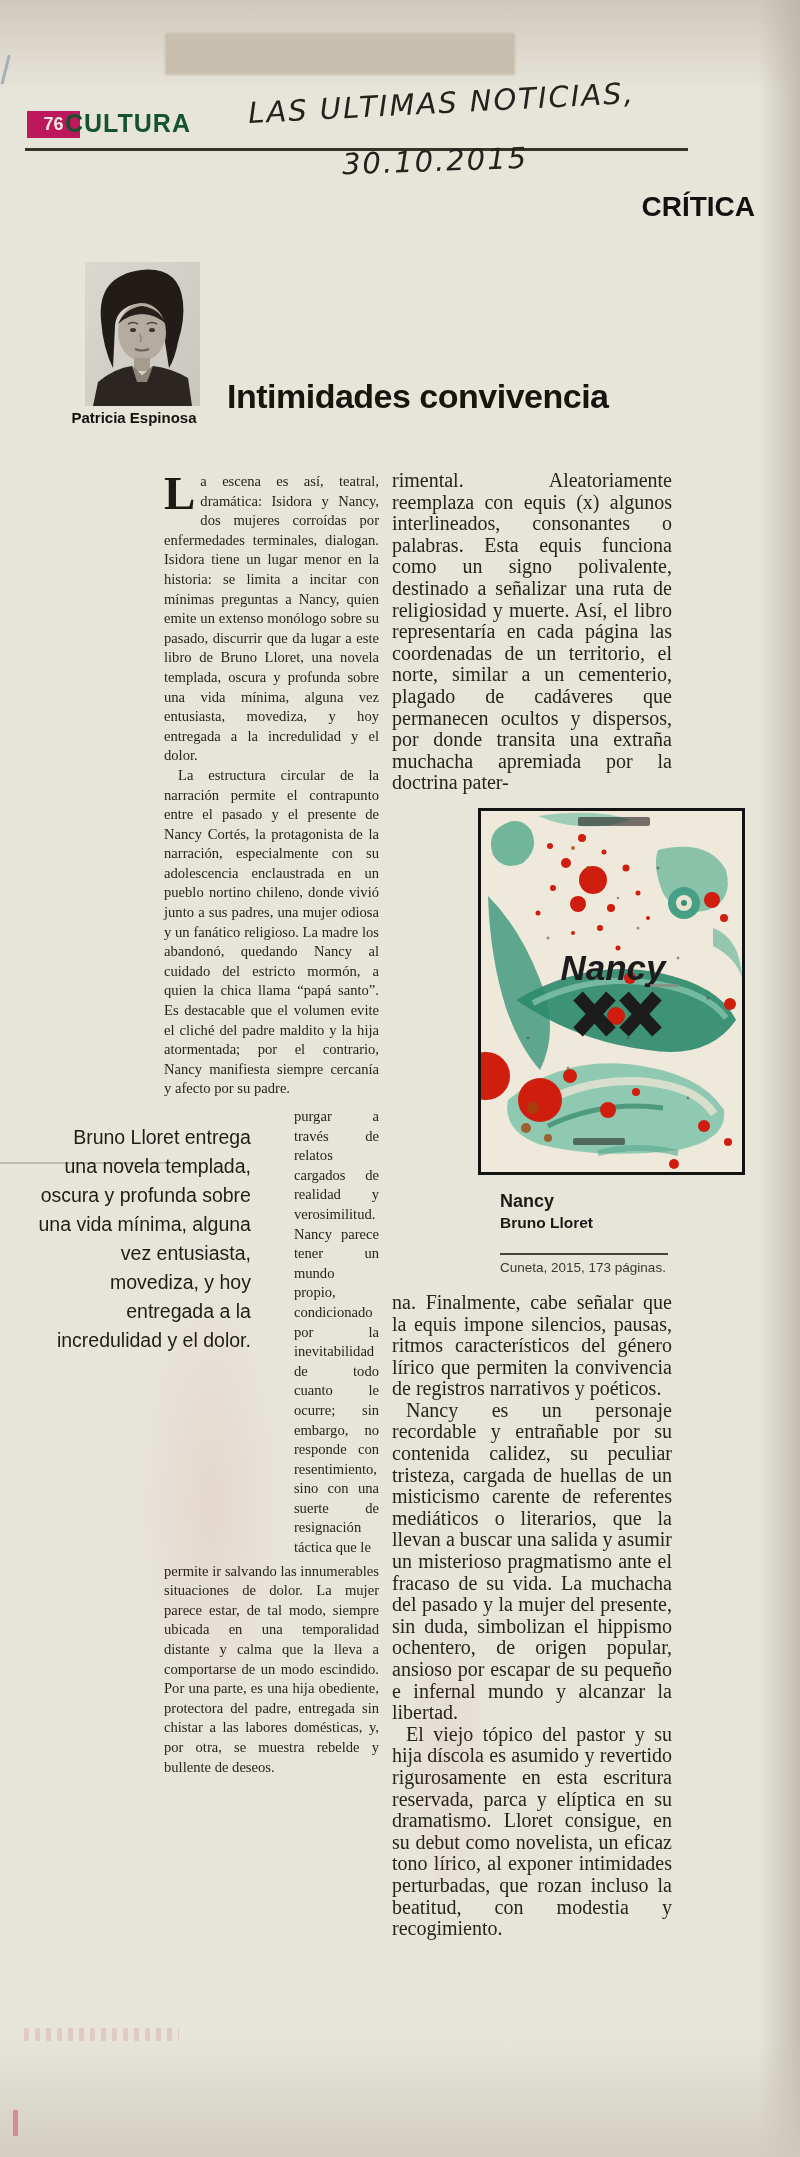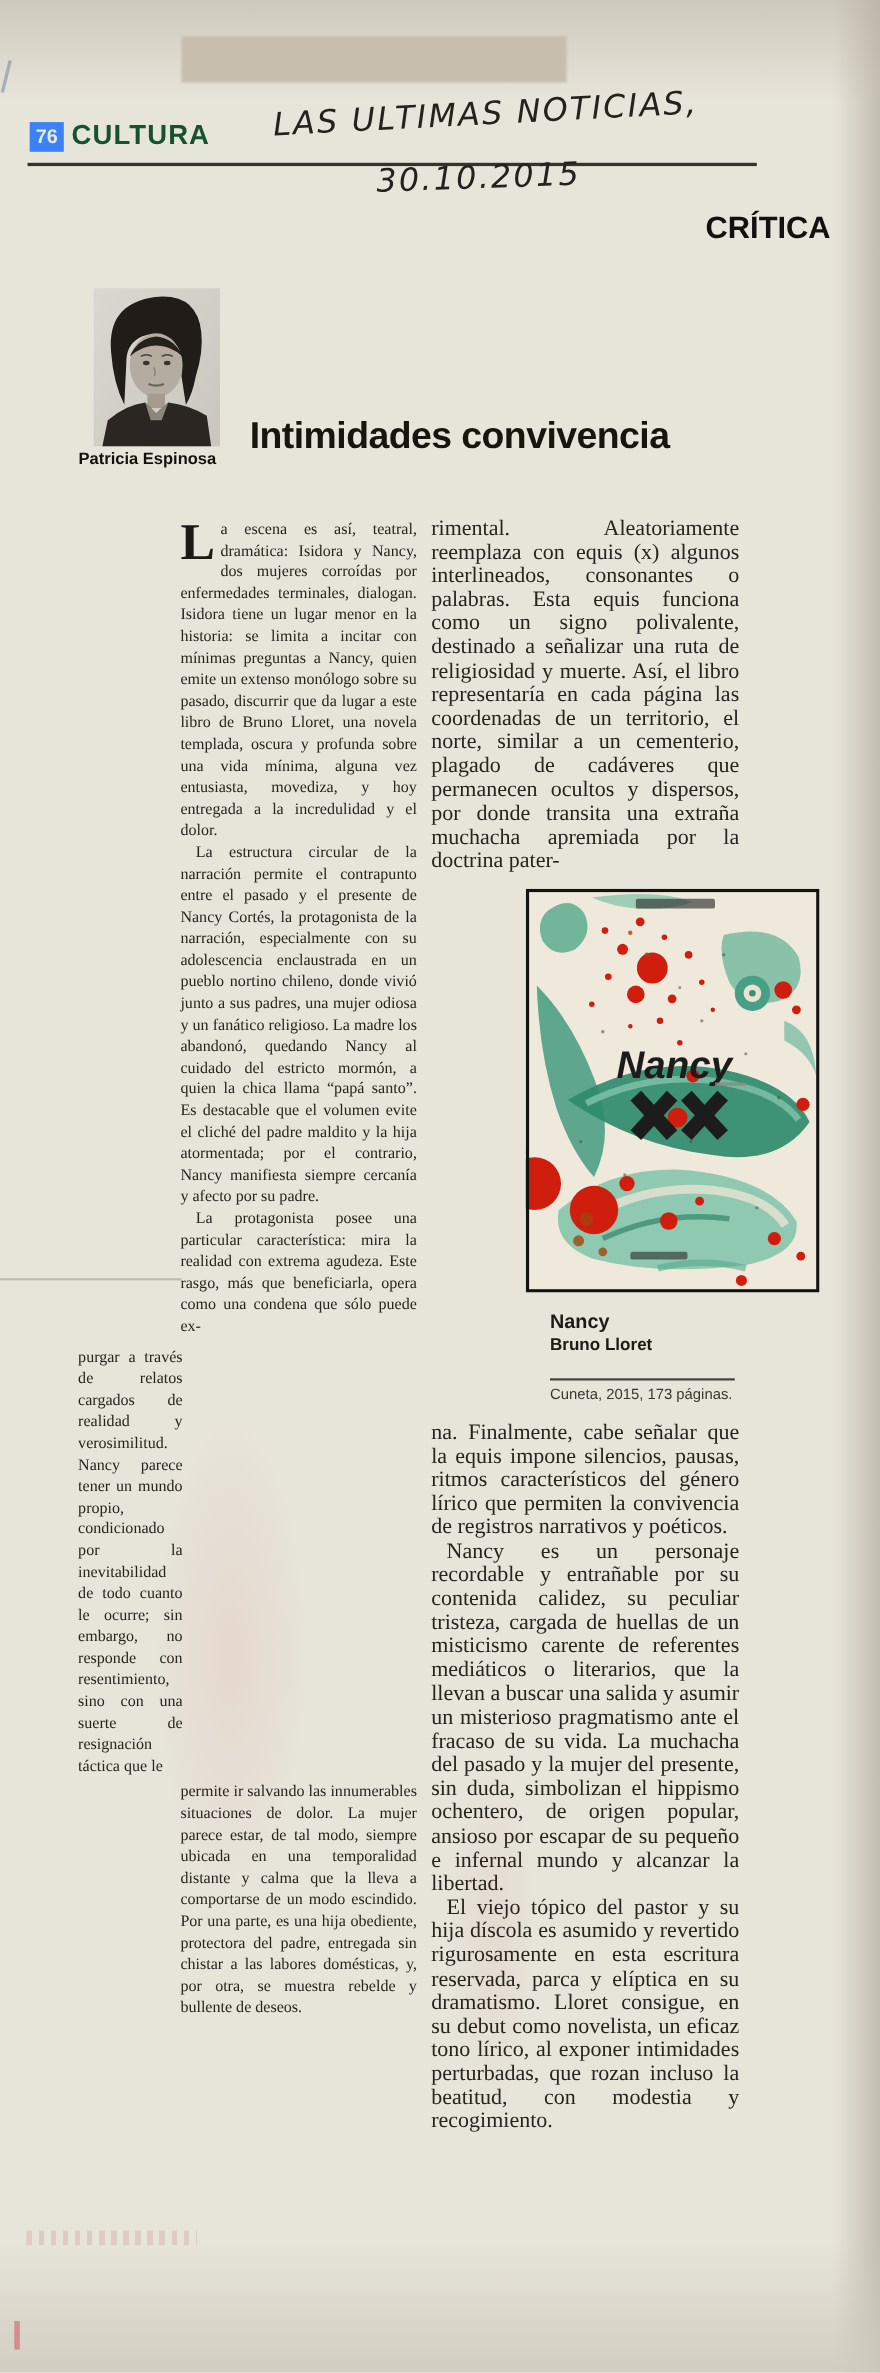--- a/index.html
+++ b/index.html
@@ -18,21 +18,21 @@
       border-left:3px solid rgba(95,120,150,.45);transform:rotate(14deg);}
   .bleed1{position:absolute;left:140px;top:1290px;width:140px;height:430px;
       background:radial-gradient(ellipse at center,rgba(216,150,140,.16),rgba(216,150,140,0) 70%);}
   .bleed2{position:absolute;left:408px;top:1600px;width:80px;height:320px;
       background:radial-gradient(ellipse at center,rgba(210,160,150,.14),rgba(210,160,150,0) 70%);}
   .ghost-dots{position:absolute;left:24px;top:2028px;width:155px;height:13px;opacity:.5;
       background:repeating-linear-gradient(90deg,rgba(190,80,85,.35) 0 5px,transparent 5px 11px);}
   .pink-mark{position:absolute;left:13px;top:2110px;width:5px;height:26px;background:rgba(208,70,90,.5);}
 
   
-  .badge{position:absolute;left:27px;top:111px;width:31px;height:27px;background:#3b82f6;
+  .badge{position:absolute;left:27px;top:111px;width:53px;height:27px;background:#be185d;
       color:#eceadf;font:bold 18px/27px "Liberation Sans",sans-serif;text-align:center;}
   .cultura{position:absolute;left:65px;top:108px;font:800 25px/30px "Liberation Sans",sans-serif;
       letter-spacing:1px;color:#14532d;}
   .header-rule{position:absolute;left:25px;top:148px;width:663px;height:3px;background:#36332a;}
   .hand{position:absolute;font-family:"DejaVu Sans",sans-serif;font-style:italic;font-weight:500;
       color:#24211e;letter-spacing:2px;}
   .hand1{left:248px;top:86px;font-size:29px;transform:rotate(-3deg);}
   .hand2{left:342px;top:144px;font-size:29px;transform:rotate(-2deg);}
   .critica{position:absolute;right:45px;top:191px;font:800 28px/32px "Liberation Sans",sans-serif;color:#131110;}
 
@@ -112,22 +112,22 @@
       <path d="M47,104 L57,114 L68,104 L62,120 L52,120 Z" fill="#8d8579"></path>
     </svg>
   </div>
   <div class="photo-caption">Patricia Espinosa</div>
 
   <h1 class="headline" style="margin:0;">Intimidades convivencia</h1>
 
   <div class="col-left">
     <p><span class="dropcap">L</span><span>a escena es así, teatral, dramática: Isidora y Nancy, dos mujeres corroídas por enfermedades terminales, dialogan. Isidora tiene un lugar menor en la historia: se limita a incitar con mínimas preguntas a Nancy, quien emite un extenso monólogo sobre su pasado, discurrir que da lugar a este libro de Bruno Lloret, una novela templada, oscura y profunda sobre una vida mínima, alguna vez entusiasta, movediza, y hoy entregada a la incredulidad y el dolor.</span></p>
     <p class="indent">La estructura circular de la narración permite el contrapunto entre el pasado y el presente de Nancy Cortés, la protagonista de la narración, especialmente con su adolescencia enclaustrada en un pueblo nortino chileno, donde vivió junto a sus padres, una mujer odiosa y un fanático religioso. La madre los abandonó, quedando Nancy al cuidado del estricto mormón, a quien la chica llama “papá santo”. Es destacable que el volumen evite el cliché del padre maldito y la hija atormentada; por el contrario, Nancy manifiesta siempre cercanía y afecto por su padre.</p>
-    <p class="indent">La protagonista posee una particular característica: mira la realidad con extrema agudeza. Este rasgo, más que beneficiarla, opera como una condena que sólo puede ex-</p>
     <div class="quote-row">
+      <div class="pullquote">Bruno Lloret entrega una novela templada, oscura y profunda sobre una vida mínima, alguna vez entusiasta, movediza, y hoy entregada a la incredulidad y el dolor.</div>
       <div class="beside">
         <p>purgar a través de relatos cargados de realidad y verosimilitud. Nancy parece tener un mundo propio, condicionado por la inevitabilidad de todo cuanto le ocurre; sin embargo, no responde con resentimiento, sino con una suerte de resignación táctica que le</p>
       </div>
     </div>
     <p>permite ir salvando las innumerables situaciones de dolor. La mujer parece estar, de tal modo, siempre ubicada en una temporalidad distante y calma que la lleva a comportarse de un modo escindido. Por una parte, es una hija obediente, protectora del padre, entregada sin chistar a las labores domésticas, y, por otra, se muestra rebelde y bullente de deseos.</p>
   </div>
 
   <div class="col-right">
     <p>rimental. Aleatoriamente reemplaza con equis (x) algunos interlineados, consonantes o palabras. Esta equis funciona como un signo polivalente, destinado a señalizar una ruta de religiosidad y muerte. Así, el libro representaría en cada página las coordenadas de un territorio, el norte, similar a un cementerio, plagado de cadáveres que permanecen ocultos y dispersos, por donde transita una extraña muchacha apremiada por la doctrina pater-</p>
 

